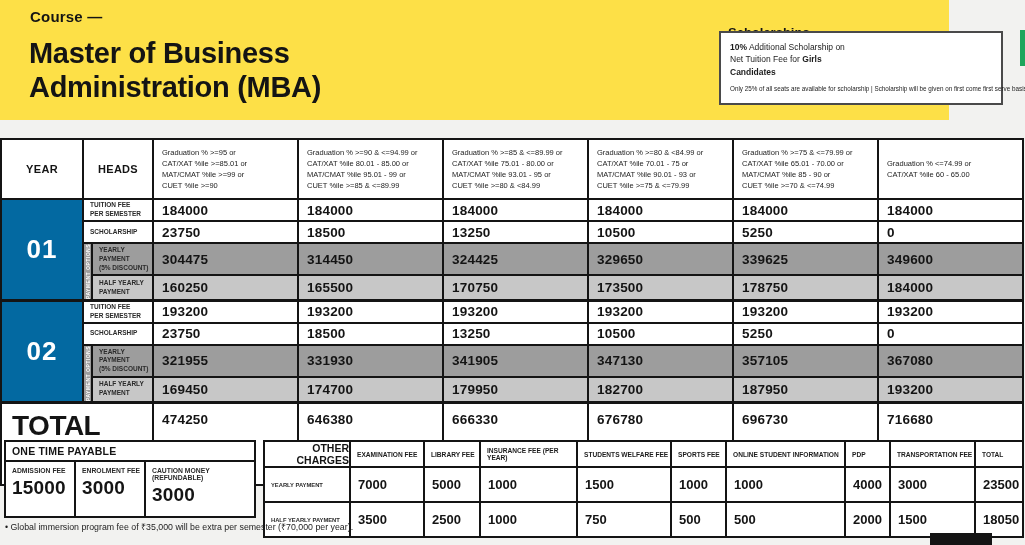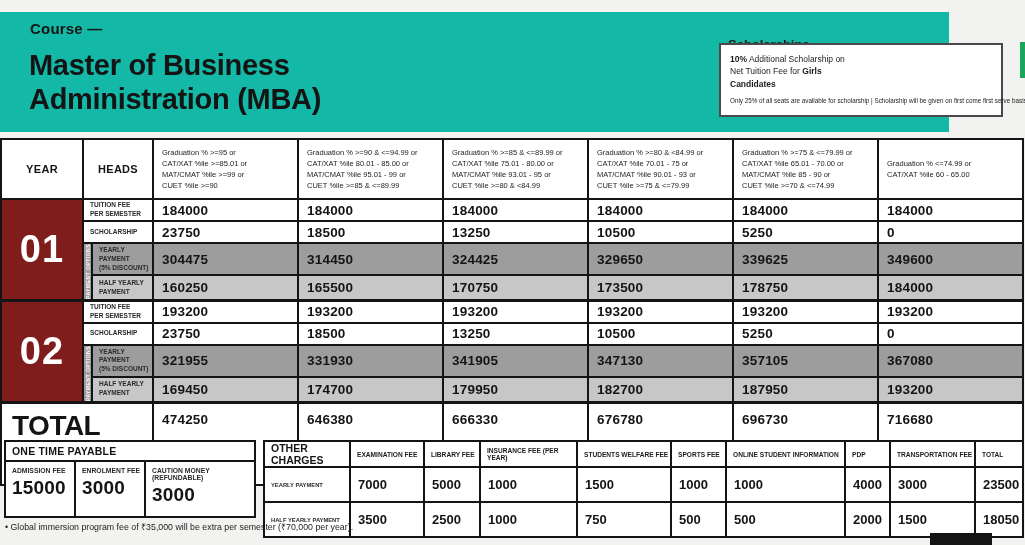--- a/index.html
+++ b/index.html
@@ -1,21 +1,21 @@
 <!DOCTYPE html>
 <html><head>
 <meta charset="utf-8">
 <style>
   * { margin:0; padding:0; box-sizing:border-box; }
   html,body { background:#e8e8e6; }
   body { font-family:"Liberation Sans", sans-serif; color:#141414; }
   #stage { position:relative; width:1025px; height:545px; background:#f2f2f0; overflow:hidden; margin:0 auto; }
 
   
-  .topband { position:absolute; top:12px; left:0; width:949px; height:120px; background:#14b8a6; }
+  .topband { position:absolute; top:0; left:0; width:949px; height:120px; background:#fde047; }
   .course-label { position:absolute; top:8px; left:30px; font-size:15px; font-weight:bold; letter-spacing:.2px; }
   .course-title { position:absolute; top:36px; left:29px; width:400px; font-size:29px; line-height:1.18; font-weight:bold; letter-spacing:-.3px; }
 
   .sch-heading { position:absolute; top:9px; left:728px; font-size:13px; font-weight:bold;margin-top:16px; }
   .sch-box { position:absolute; top:31px; left:719px; width:284px; height:74px; background:#ffffff; border:2px solid #4a4a4a; padding:8px 9px 5px 9px; }
   .sch-cols { display:flex; gap:14px; }
   .sch-item { width:128px; font-size:8.5px; line-height:1.45; color:#1c1c1c; }
   .sch-item .b { font-weight:bold; }
   .sch-note { margin-top:7px; font-size:6.3px; color:#1c1c1c; white-space:nowrap; }
   .green-edge { position:absolute; top:30px; left:1020px; width:5px; height:36px; background:#1ea55c; }
@@ -23,21 +23,21 @@
   
   table { border-collapse:collapse; table-layout:fixed; }
   .fee-table { position:absolute; top:138px; left:0; width:1022px; background:#ffffff; }
   .fee-table td, .fee-table th { border:2px solid #141414; vertical-align:middle; }
   .fee-table th { height:60px; background:#fff; }
   .th-small { font-size:11px; font-weight:bold; text-align:center; letter-spacing:.3px; }
   .th-criteria { font-size:7.5px; font-weight:normal; text-align:left; padding-left:8px; line-height:1.5; white-space:pre-line; color:#222; }
   .row-h { height:22px; }
   .cell-label { font-size:6.5px; font-weight:bold; color:#2a2a2a; padding-left:6px; line-height:1.35; white-space:pre-line; text-transform:uppercase; }
   .cell-val { font-size:13.5px; font-weight:bold; padding-left:8px; letter-spacing:.2px; }
-  .year-cell { background:#7f1d1d; text-align:center; color:#ffffff; font-size:38px; font-weight:bold; letter-spacing:1px; }
+  .year-cell { background:#0369a1; text-align:center; color:#ffffff; font-size:26px; font-weight:bold; letter-spacing:1px; }
   .row-gray-dark td { background:#9d9d9d; }
   .row-gray-light td { background:#c7c7c7; }
   .thin-top td { border-top-width:1px; }
   .block-top td { border-top-width:3px; }
   .strip-cell { background:#2e2e2e; padding:0; }
   .strip-inner { width:100%; height:100%; display:flex; align-items:center; justify-content:center; }
   .strip-txt { writing-mode:vertical-rl; transform:rotate(180deg); font-size:5px; font-weight:bold; color:#ffffff; letter-spacing:.5px; white-space:nowrap; }
   .total-row td { height:64px; vertical-align:top; border-top-width:3px; }
   .total-label-cell { padding:6px 0 0 10px; }
   .total-big { font-size:28px; font-weight:bold; letter-spacing:-.5px; }
@@ -47,21 +47,21 @@
   
   .otp-table { position:absolute; top:440px; left:4px; width:250px; background:#ffffff; }
   .otp-table td { border:2px solid #141414; }
   .otp-head { height:20px; font-size:10.5px; font-weight:bold; padding-left:6px; letter-spacing:.2px; }
   .otp-cell { height:45px; vertical-align:top; padding:5px 0 10px 6px; }
   .otp-lab { font-size:6.8px; font-weight:bold; color:#2a2a2a; }
   .otp-val { font-size:19px; font-weight:bold; margin-top:3px; letter-spacing:.2px; }
 
   .oc-table { position:absolute; top:440px; left:263px; width:759px; background:#ffffff; }
   .oc-table td { border:2px solid #141414; }
-  .oc-head-main { height:22px; font-size:10.5px; font-weight:bold; padding-left:6px; }
+  .oc-head-main { height:22px; font-size:10.5px; font-weight:bold; padding-left:6px;text-align:right; }
   .oc-head { font-size:6.6px; font-weight:bold; color:#1c1c1c; padding-left:6px; text-transform:uppercase; }
   .oc-rowlab { font-size:5.8px; font-weight:bold; color:#2a2a2a; padding-left:6px; }
   .oc-val { height:35px; font-size:13px; font-weight:bold; padding-left:7px; }
 
   .footnote { position:absolute; top:521px; left:5px; font-size:8.8px; color:#1c1c1c; }
   .bottom-bar { position:absolute; top:533px; left:930px; width:62px; height:12px; background:#141414; }
 </style>
 </head>
 <body>
 

